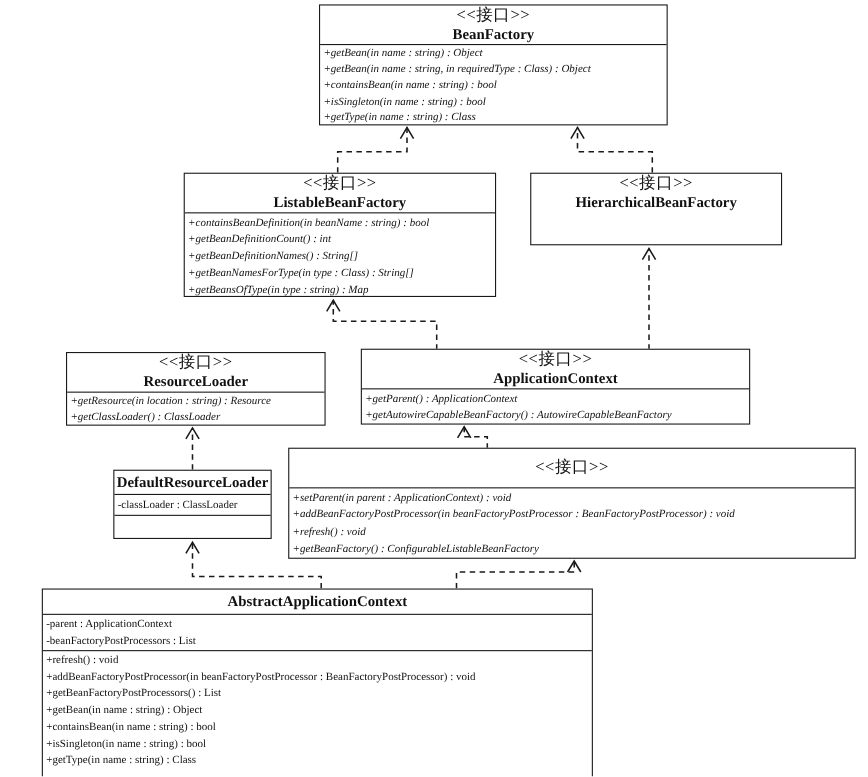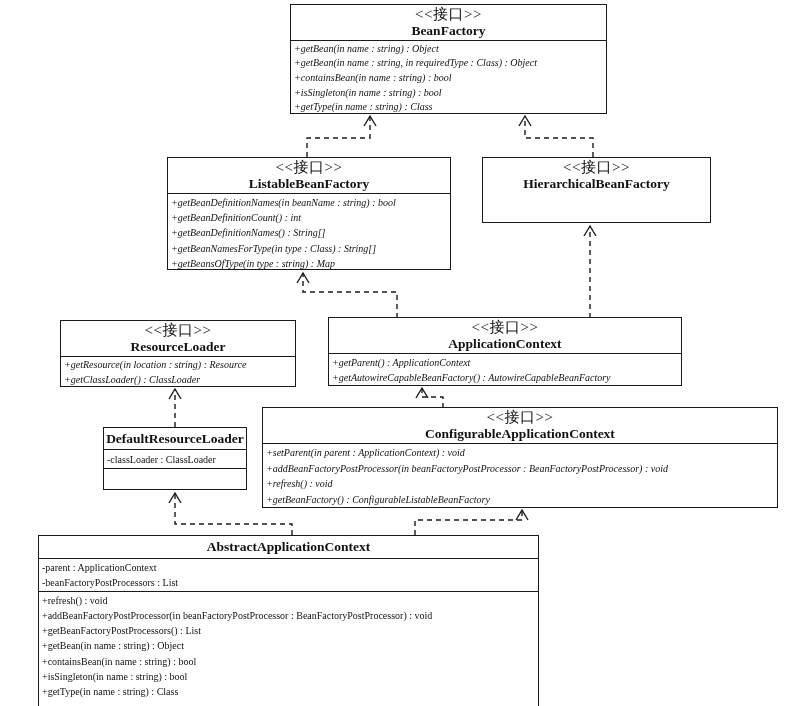--- a/index.html
+++ b/index.html
@@ -64,21 +64,21 @@
           <div class="row" style="line-height: 14.6px;">+isSingleton(in name : string) : bool</div>
           <div class="row" style="line-height: 14.6px;">+getType(in name : string) : Class</div>
         </div>
       </div>
       <div class="cls" style="left: 167px; top: 157px; width: 284px; height: 113px;">
         <div class="head" style="height: 35px;">
           <div class="stereo">&lt;&lt;接口&gt;&gt;</div>
           <div class="cname">ListableBeanFactory</div>
         </div>
         <div class="compartment methods interface-members">
-          <div class="row" style="line-height: 15.3px;">+getBeanDefinitionNames(in beanName : string) : bool</div>
+          <div class="row" style="line-height: 15.3px;">+containsBeanDefinition(in beanName : string) : bool</div>
           <div class="row" style="line-height: 15.3px;">+getBeanDefinitionCount() : int</div>
           <div class="row" style="line-height: 15.3px;">+getBeanDefinitionNames() : String[]</div>
           <div class="row" style="line-height: 15.3px;">+getBeanNamesForType(in type : Class) : String[]</div>
           <div class="row" style="line-height: 15.3px;">+getBeansOfType(in type : string) : Map</div>
         </div>
       </div>
       <div class="cls" style="left: 482px; top: 157px; width: 229px; height: 66px;">
         <div class="head" style="height: 35px;">
           <div class="stereo">&lt;&lt;接口&gt;&gt;</div>
           <div class="cname">HierarchicalBeanFactory</div>
@@ -109,21 +109,20 @@
           <div class="cname">DefaultResourceLoader</div>
         </div>
         <div class="compartment attrs">
           <div class="row" style="line-height: 17px;">-classLoader : ClassLoader</div>
         </div>
         <div class="compartment methods"></div>
       </div>
       <div class="cls" style="left: 262px; top: 407px; width: 516px; height: 101px;">
         <div class="head" style="height: 35px;">
           <div class="stereo">&lt;&lt;接口&gt;&gt;</div>
-          <div class="cname">ConfigurableApplicationContext</div>
         </div>
         <div class="compartment methods interface-members">
           <div class="row" style="line-height: 15.8px;">+setParent(in parent : ApplicationContext) : void</div>
           <div class="row" style="line-height: 15.8px;">+addBeanFactoryPostProcessor(in beanFactoryPostProcessor : BeanFactoryPostProcessor) : void</div>
           <div class="row" style="line-height: 15.8px;">+refresh() : void</div>
           <div class="row" style="line-height: 15.8px;">+getBeanFactory() : ConfigurableListableBeanFactory</div>
         </div>
       </div>
       <div class="cls" style="left: 38px; top: 535px; width: 501px; height: 201px;">
         <div class="head" style="height: 22px;">

